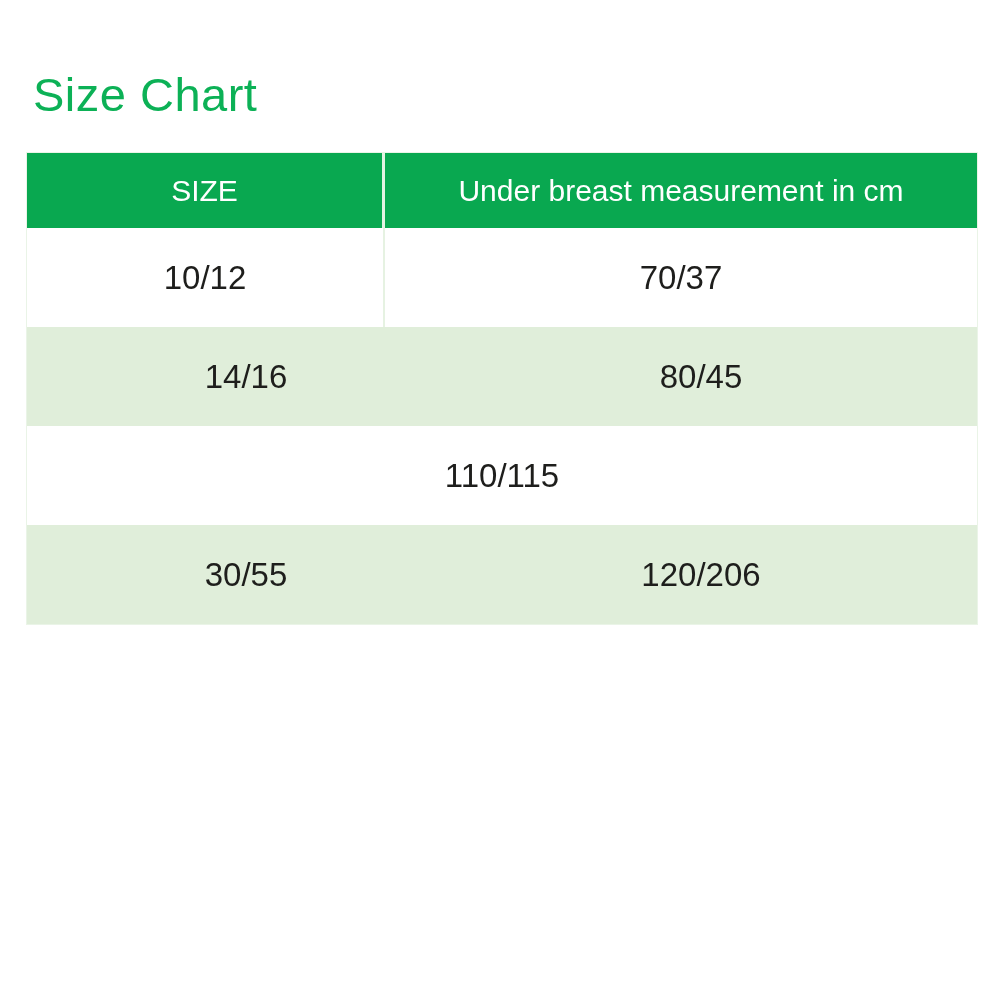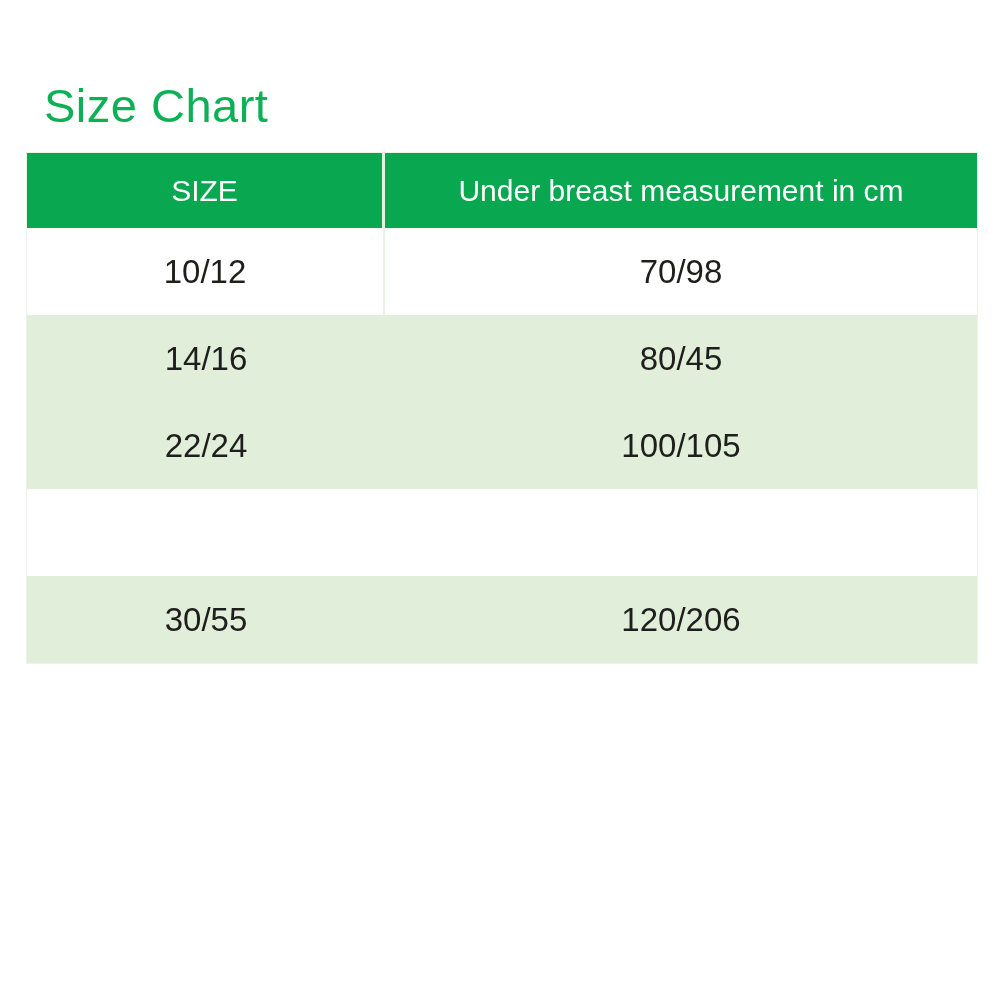--- a/index.html
+++ b/index.html
@@ -12,37 +12,37 @@
     position: relative;
     width: 1000px;
     height: 1000px;
     background: #ffffff;
     overflow: hidden;
   }
   .page-title {
     position: absolute;
     left: 29px;
     top: 66px;
-    margin: 15px;
+    margin: 4px;
     font-size: 47px;
     line-height: 1.05;
     font-weight: 400;
     letter-spacing: 0.5px;
     color: var(--title_green, #0cb156);
   }
   .size-table {
     position: absolute;
     left: 27px;
     top: 153px;
     width: 950px;
     box-shadow: 0 0 0 1px rgba(195, 224, 186, 0.35);
   }
   .row {
     display: flex;
-    height: 87px;
+    height: 99px;
   }
   .cell {
     display: flex;
     align-items: center;
     justify-content: center;
     box-sizing: border-box;
     font-size: 33px;
     color: var(--text_dark, #1e1e1c);
   }
   .cell.c1 { width: 358px; }
@@ -53,53 +53,50 @@
     color: #ffffff;
     font-size: 30px;
   }
   .row.header .cell.c1 {
     border-right: 3px solid #e3f3e2;
   }
   .row.white { background: #ffffff; }
   .row.white .cell.c1 {
     border-right: 2px solid #e6f2e2;
   }
-  .row.alt { background: var(--row_alt_green, #e0eeda); }
+  .row.alt { background: var(--row_alt_green, #e0eeda); padding-left: 40px; }
 </style>
 </head>
 <body>
 
 <div class="canvas">
 
   <h1 class="page-title">Size Chart</h1>
 
   <div class="size-table">
 
     <div class="row header">
       <div class="cell c1">SIZE</div>
       <div class="cell c2">Under breast measurement in cm</div>
     </div>
 
     <div class="row white">
       <div class="cell c1">10/12</div>
-      <div class="cell c2">70/98</div>
+      <div class="cell c2">70/37</div>
     </div>
 
     <div class="row alt">
       <div class="cell c1">14/16</div>
       <div class="cell c2">80/45</div>
     </div>
 
 
-    <div class="row alt">
-      <div class="cell c1">22/24</div>
-      <div class="cell c2">100/105</div>
-    </div>
 
     <div class="row white">
+      <div class="cell c2">110/115</div>
     </div>
 
     <div class="row alt">
       <div class="cell c1">30/55</div>
       <div class="cell c2">120/206</div>
     </div>
 
   </div>
 </div>
 

